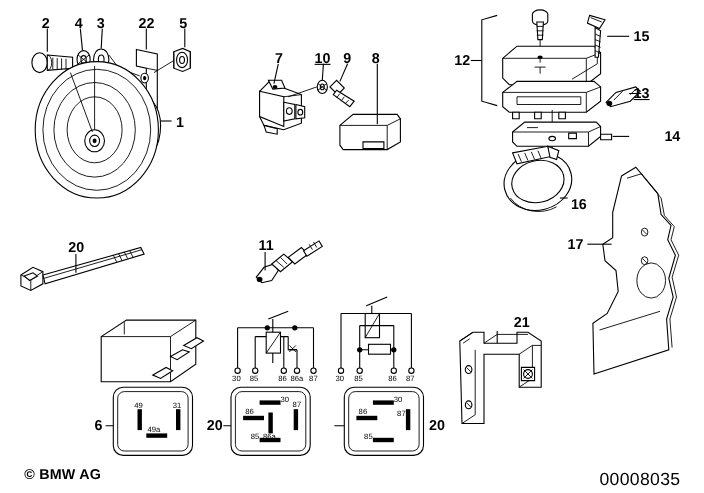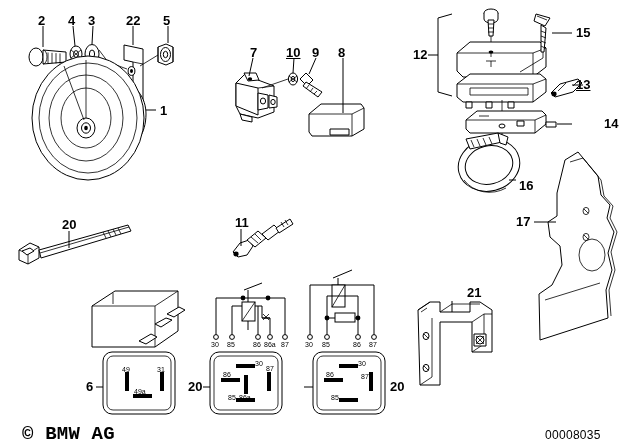--- a/index.html
+++ b/index.html
@@ -12,25 +12,25 @@
   .callout{
     position:absolute;font-weight:bold;font-size:13px;color:#000;
     font-family:"Liberation Sans", sans-serif;line-height:1;
     white-space:nowrap;
   }
   .term{
     position:absolute;font-size:7px;color:#000;font-weight:normal;
     font-family:"Liberation Sans", sans-serif;white-space:nowrap;line-height:1;
   }
   .footer-left{
-    position:absolute;left:22px;top:423px;font-size:19px;font-weight:bold;
-    letter-spacing:0.2px;color:#000;white-space:nowrap;font-family:Liberation Mono, monospace;
+    position:absolute;left:22px;top:423px;font-size:13px;font-weight:bold;
+    letter-spacing:0.2px;color:#000;white-space:nowrap;
   }
   .footer-right{
-    position:absolute;left:545px;top:428px;font-size:12px;color:#000;
+    position:absolute;left:545px;top:428px;font-size:16px;color:#000;
     white-space:nowrap;letter-spacing:0.3px;
   }
   svg{display:block;}
   .ln{stroke:#000;stroke-width:1;fill:none;}
   .thin{stroke:#000;stroke-width:0.8;fill:none;}
   .fillw{fill:#ffffff;stroke:#000;stroke-width:1;}
   .fillk{fill:#000;stroke:none;}
 </style>
 </head>
 <body>

